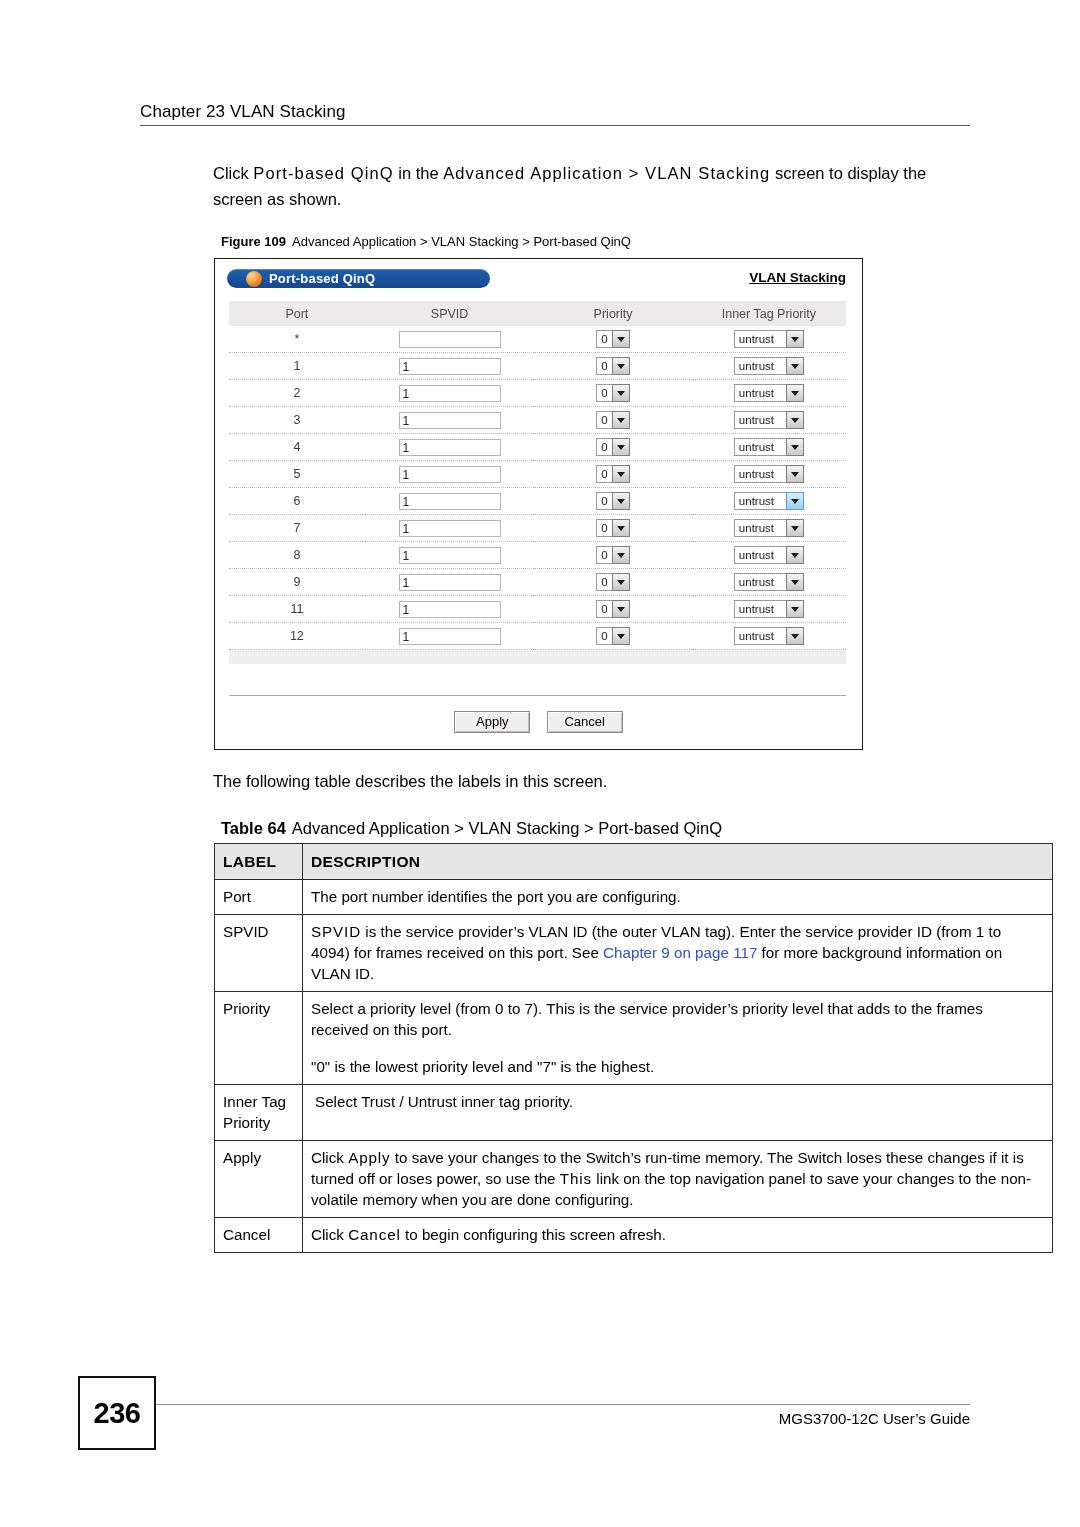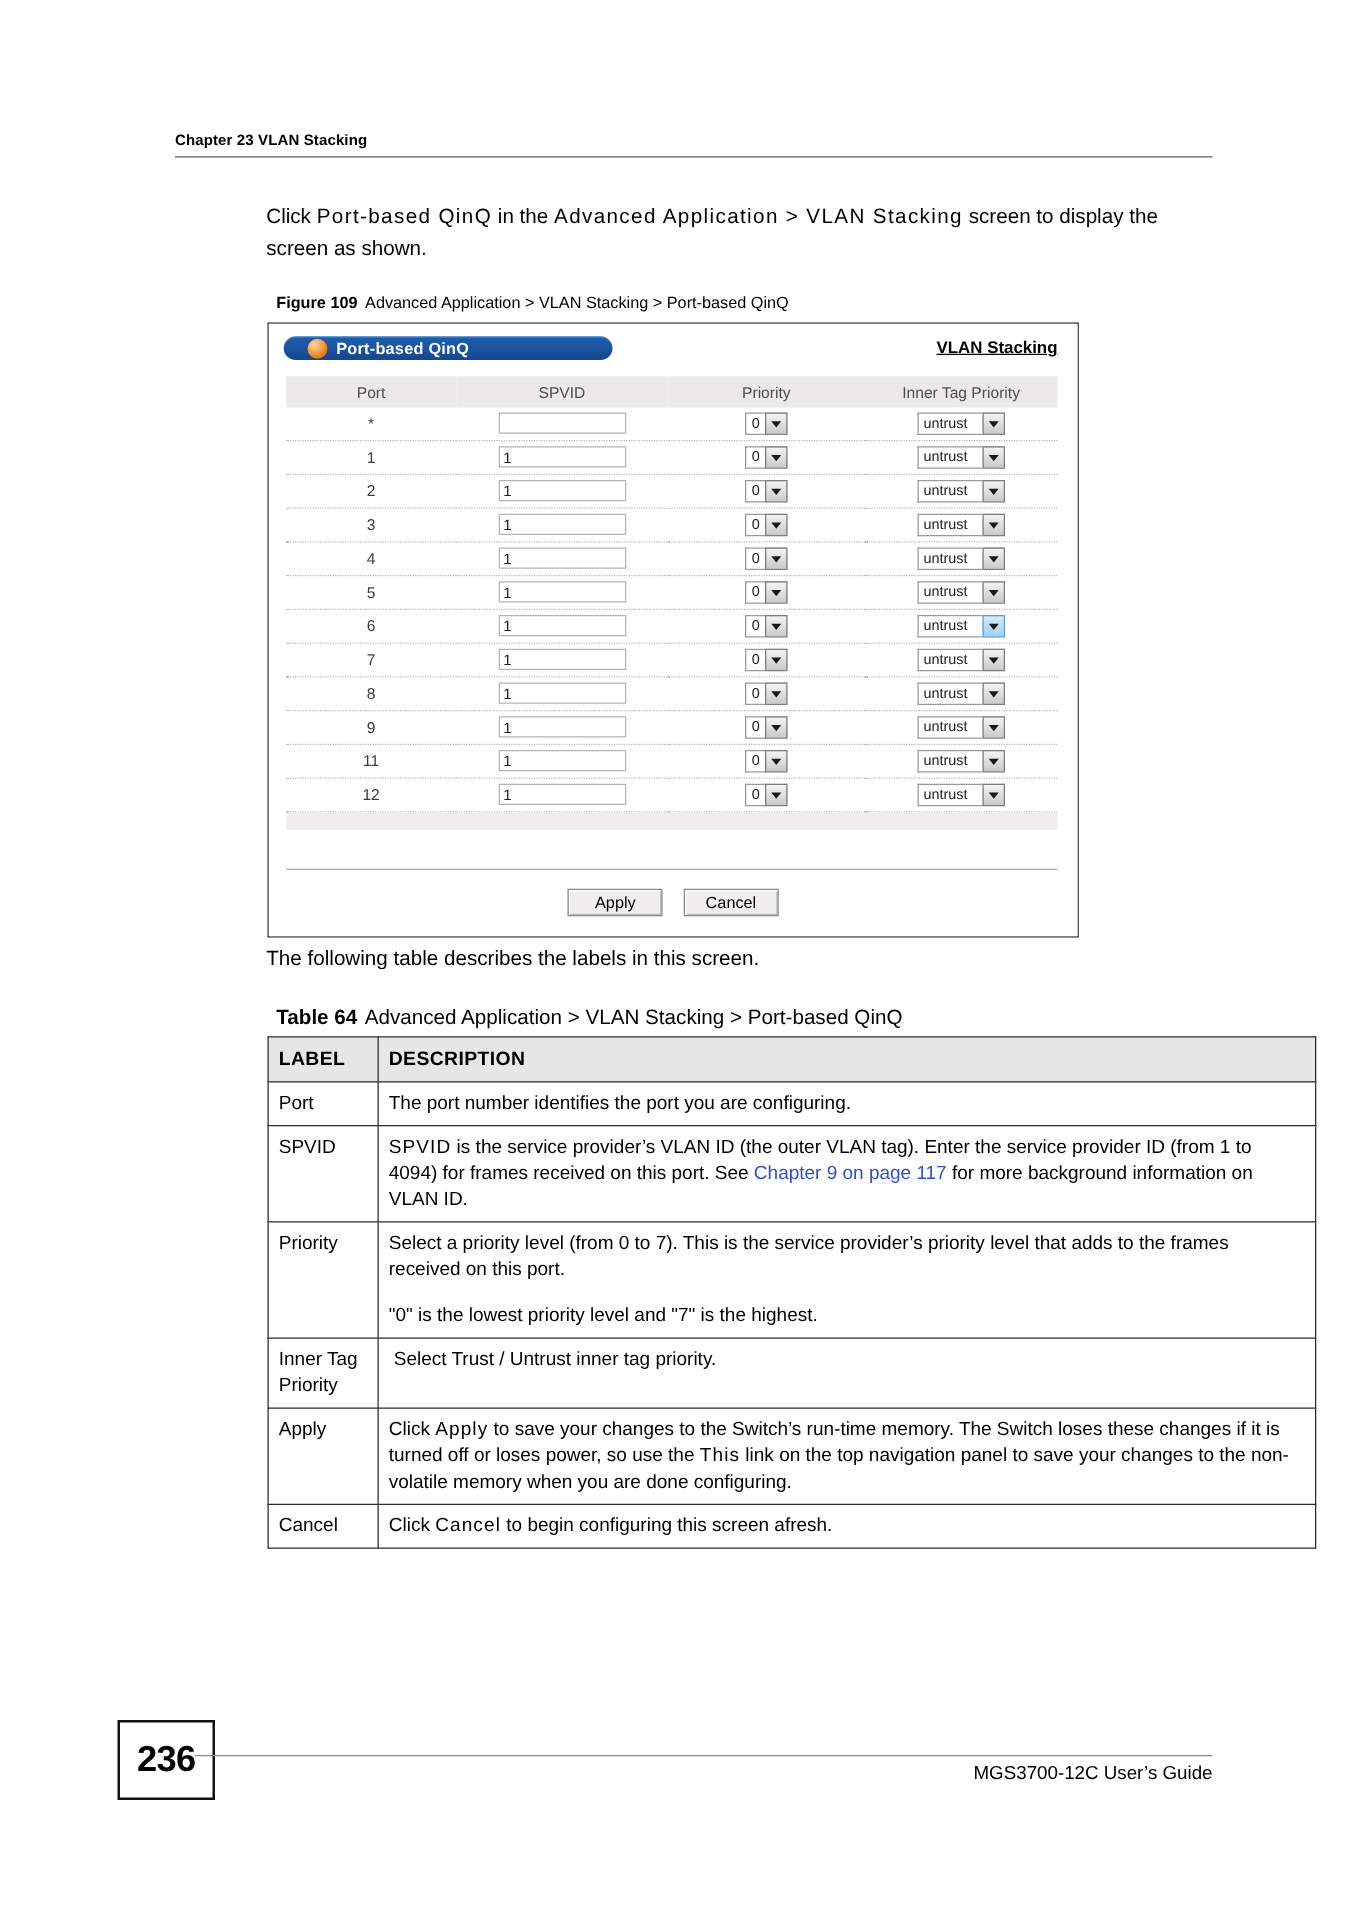--- a/index.html
+++ b/index.html
@@ -17,26 +17,25 @@
   }
 
   
   .page-header {
     position: absolute;
     left: 140px;
     top: 103px;
     width: 830px;
   }
   .page-header .hdr-text {
-    font-size: 12px;
+    font-size: 17px;
     color: #000;
     letter-spacing: 0.1px;
     line-height: 18px;
     padding-bottom: 4px;
-    font-weight: bold;
   }
   .page-header .hdr-rule {
     border-bottom: 1.6px solid #5a5a5a;
     width: 830px;
   }
 
   .content {
     position: absolute;
     left: 213px;
     top: 160px;
@@ -292,36 +291,36 @@
     letter-spacing: 0.3px;
     padding-top: 7px;
     padding-bottom: 7px;
     text-align: left;
   }
   table.desc td.label-cell {
     padding-left: 8px;
   }
   .lnk { color: #2f4fd0; }
   .ui-term { letter-spacing: 0.9px; }
-  .gap-p { margin-top: 4px; }
+  .gap-p { margin-top: 18px; }
 
   
   .footer {
     position: absolute;
     left: 78px;
     top: 1376px;
     width: 892px;
     height: 62px;
   }
   .pagenum-box {
     position: absolute;
-    left: 16px;
+    left: 0;
     top: 0;
     width: 78px;
-    height: 64px;
+    height: 74px;
     border: 2.2px solid #121212;
     box-sizing: border-box;
     display: flex;
     align-items: center;
     justify-content: center;
   }
   .pagenum-box span {
     font-size: 29px;
     font-weight: bold;
     letter-spacing: -0.5px;

